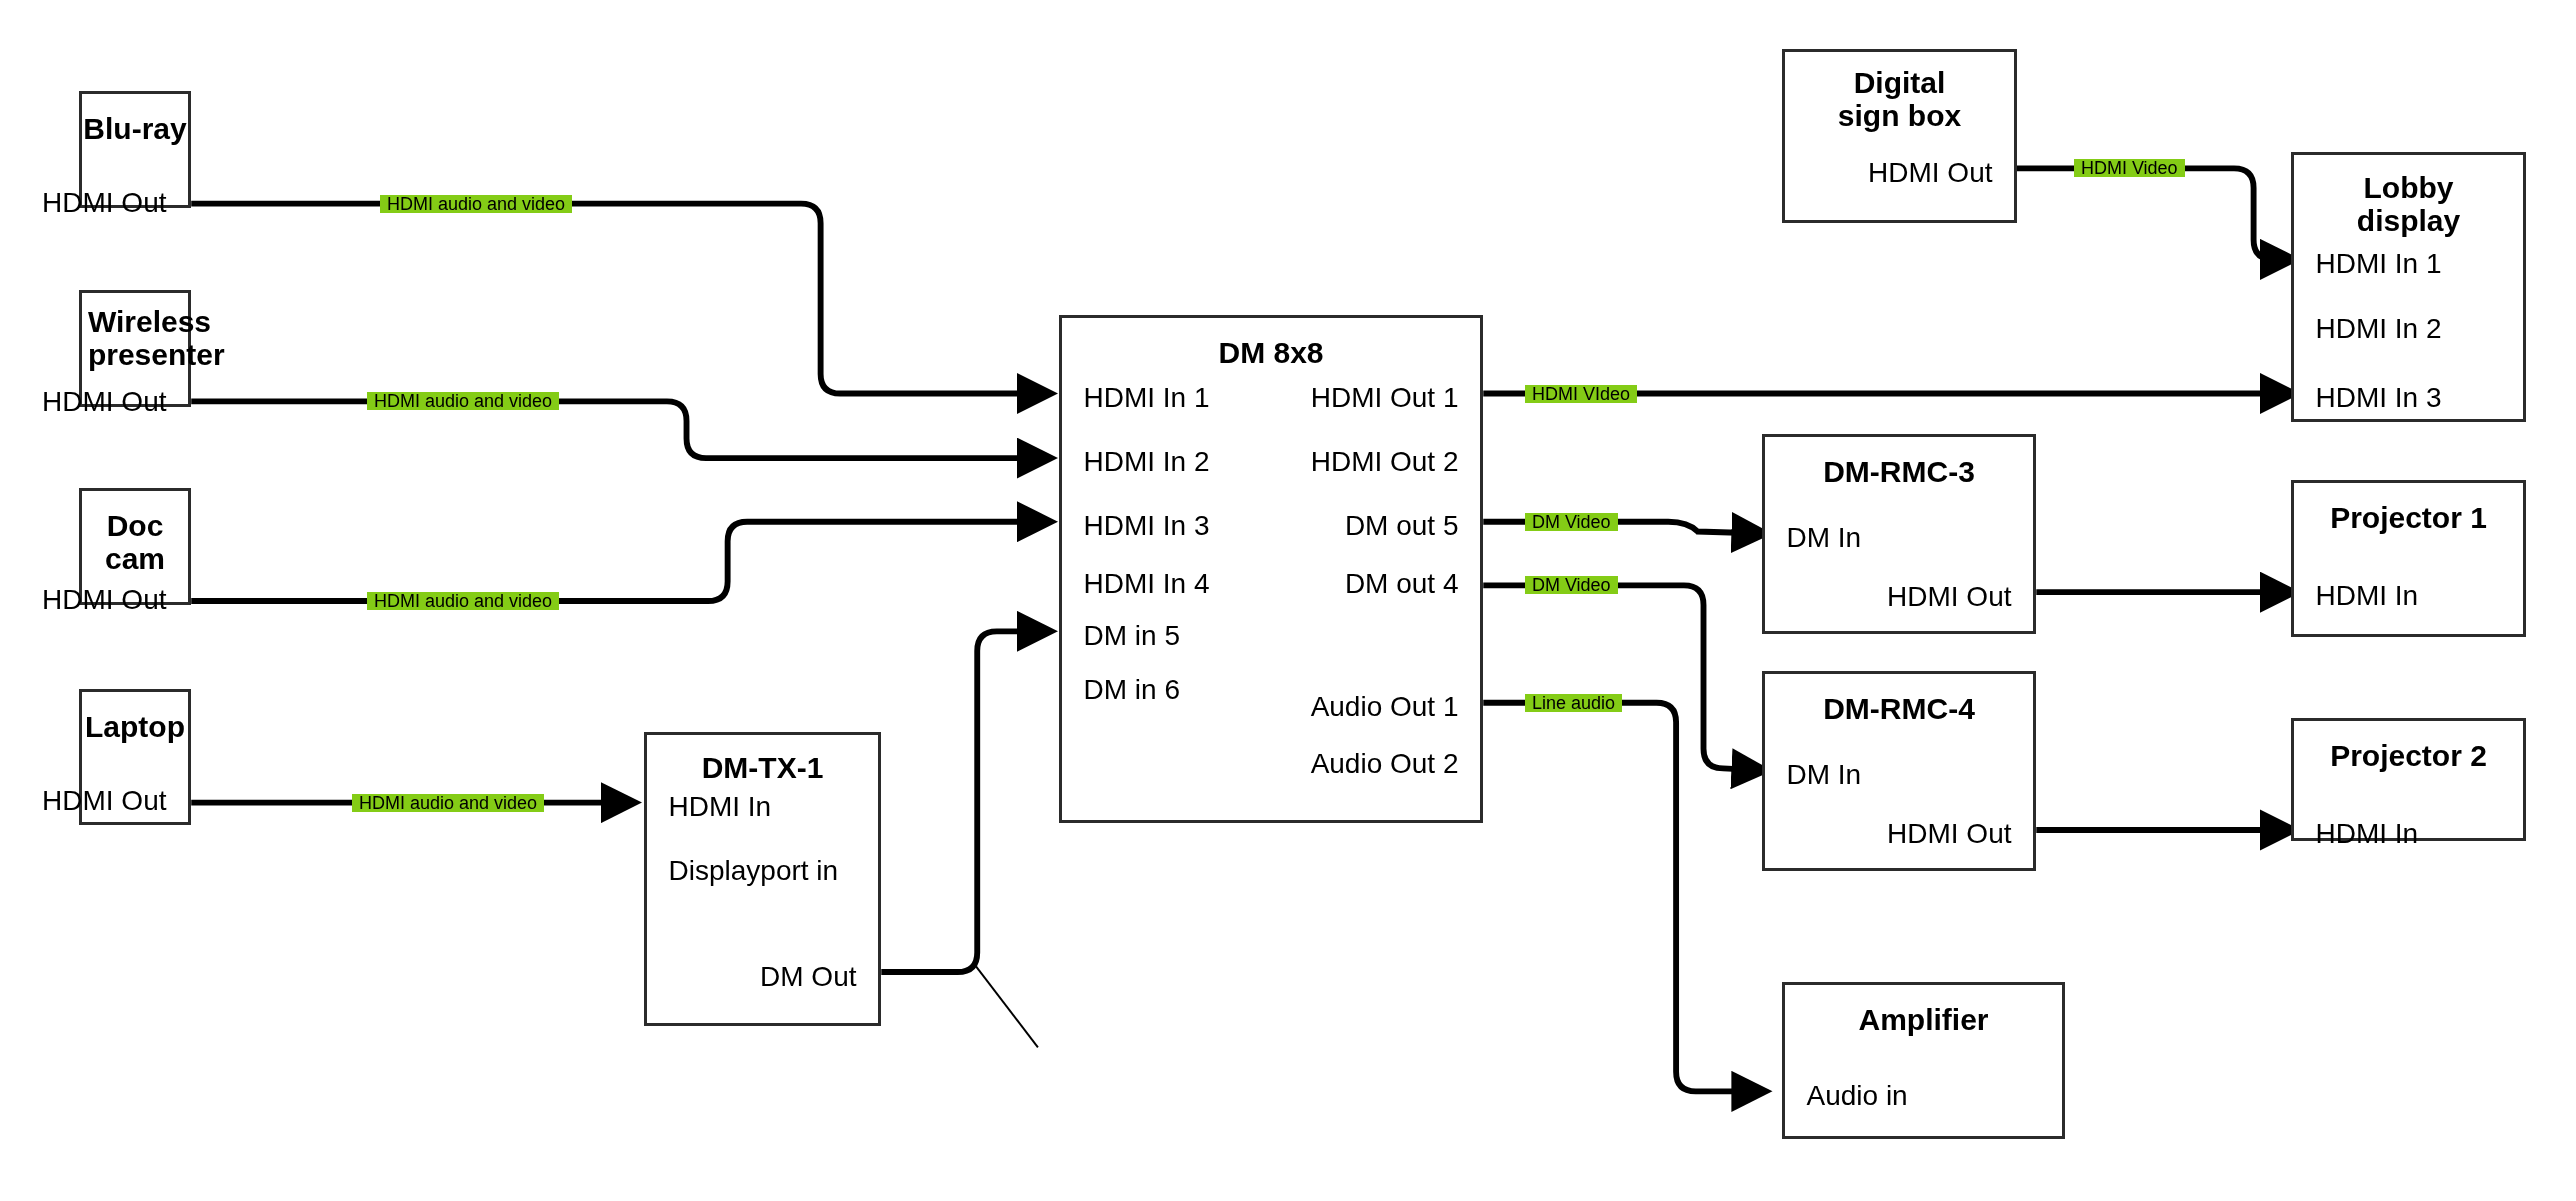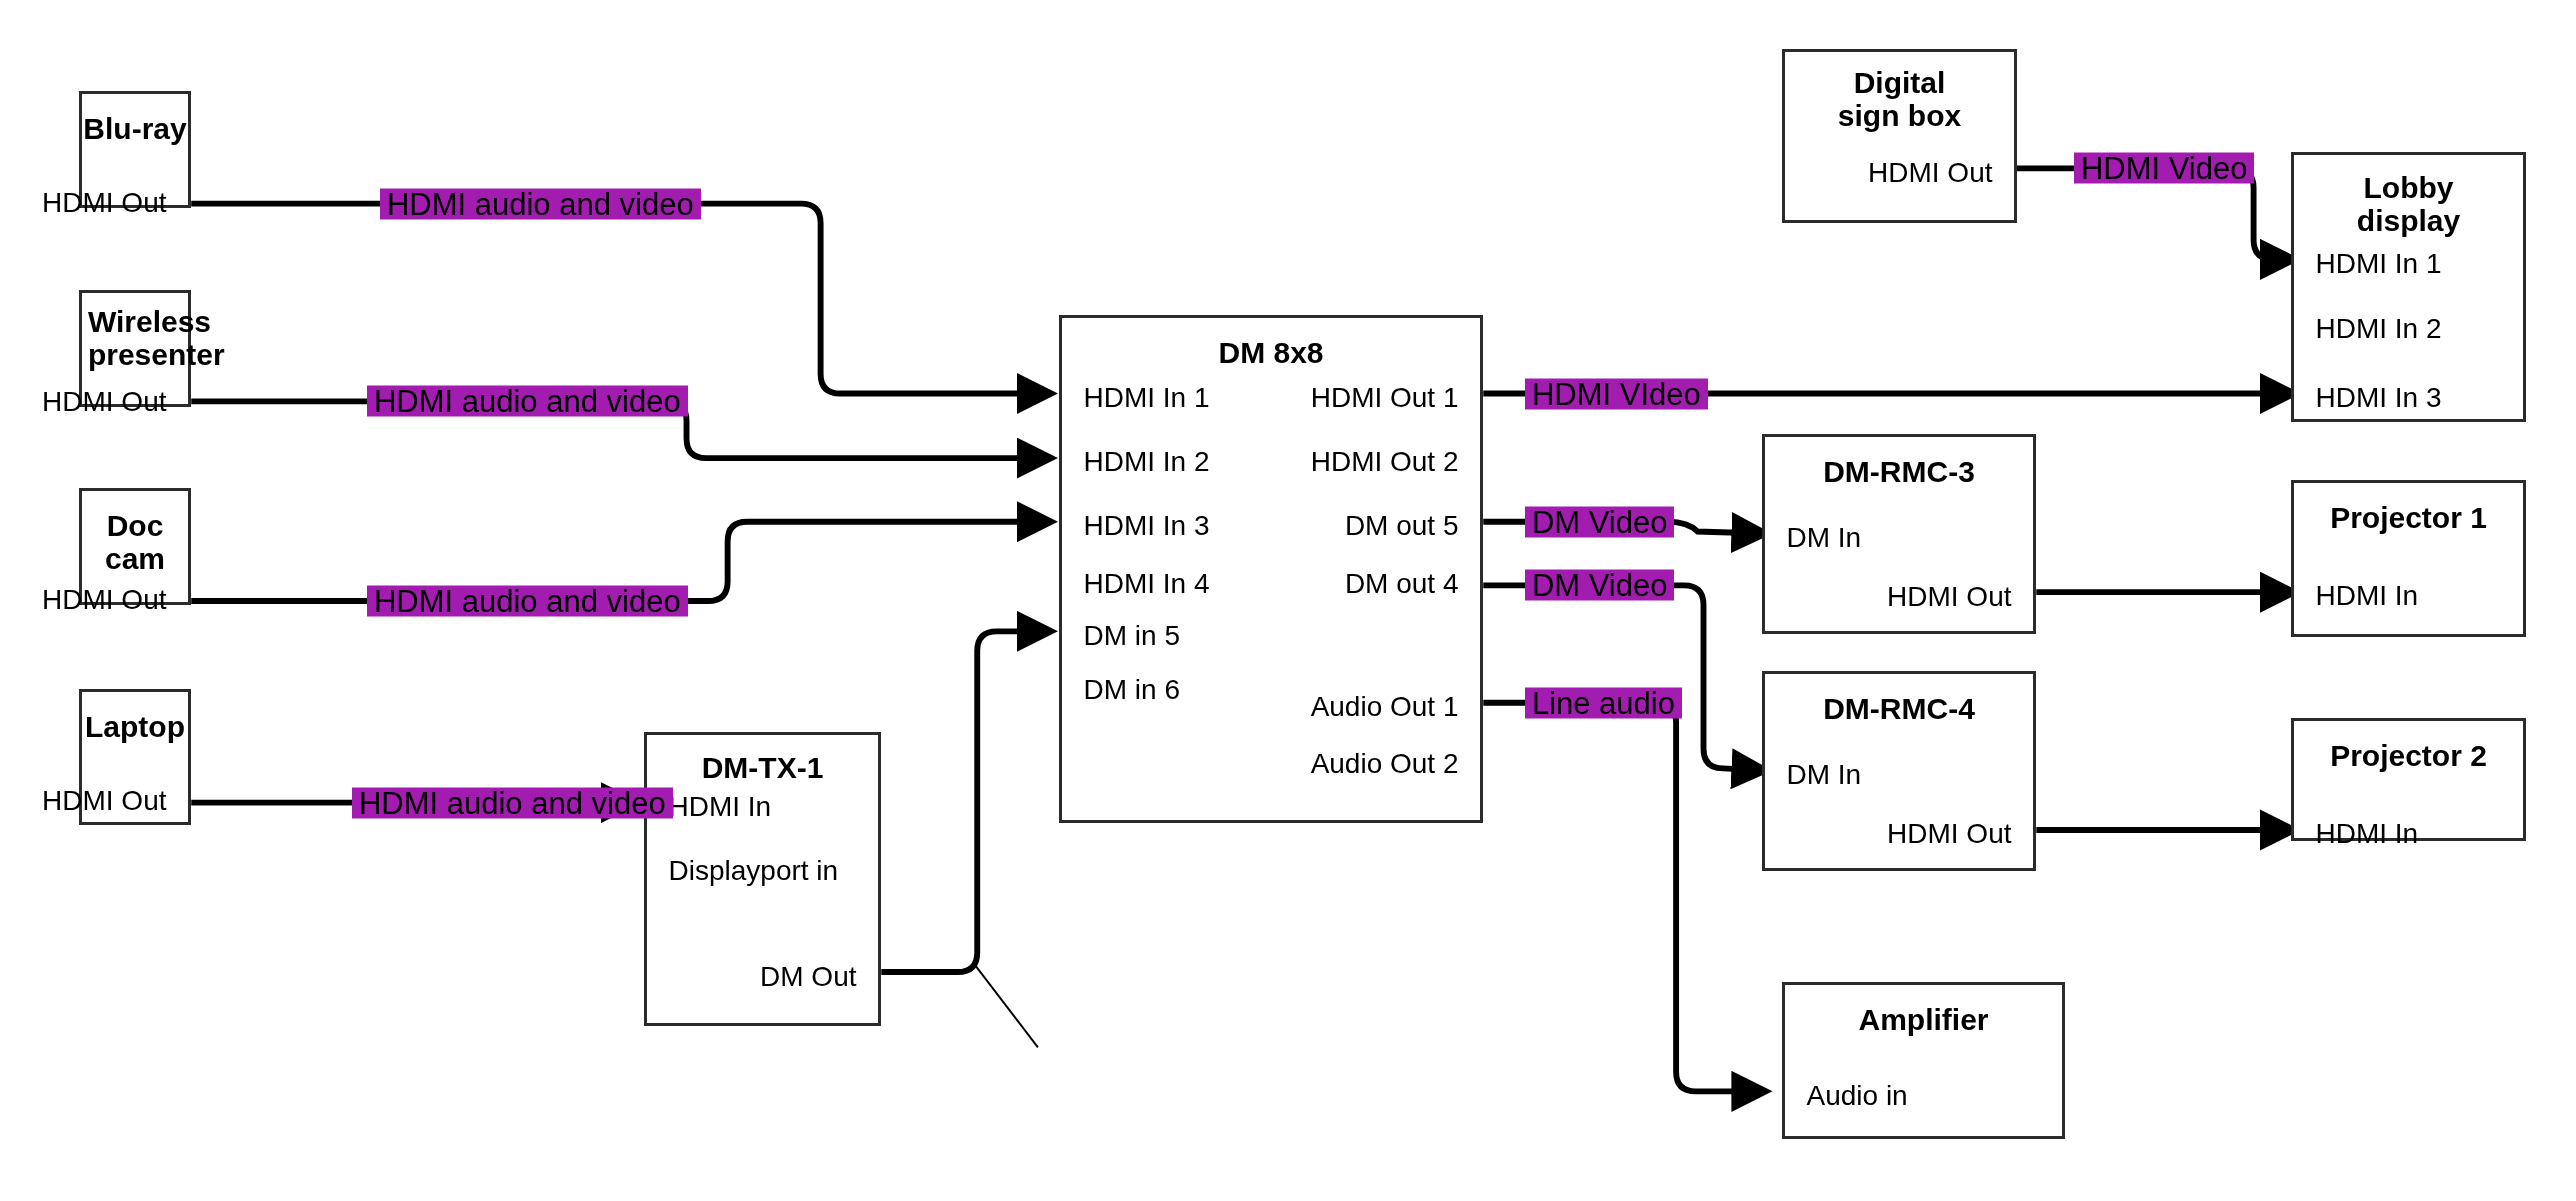--- a/index.html
+++ b/index.html
@@ -64,24 +64,24 @@
     align-items: center;
     justify-content: center;
     text-align: center;
     font-size: 25.5px;
     color: #000000;
     line-height: 1.18;
     padding: 3.9px 7.8px;
   }
   .edge-label {
     position: absolute;
-    font-size: 31px;
+    font-size: 18px;
     color: #000000;
     white-space: nowrap;
-    background: #a21caf;
+    background: #84cc16;
     padding: 0 6.9px;
     line-height: 1;
     transform: translateY(-50%);
   }
 </style>
 </head>
 <body>
 
 <div id="diagram-root">
 

